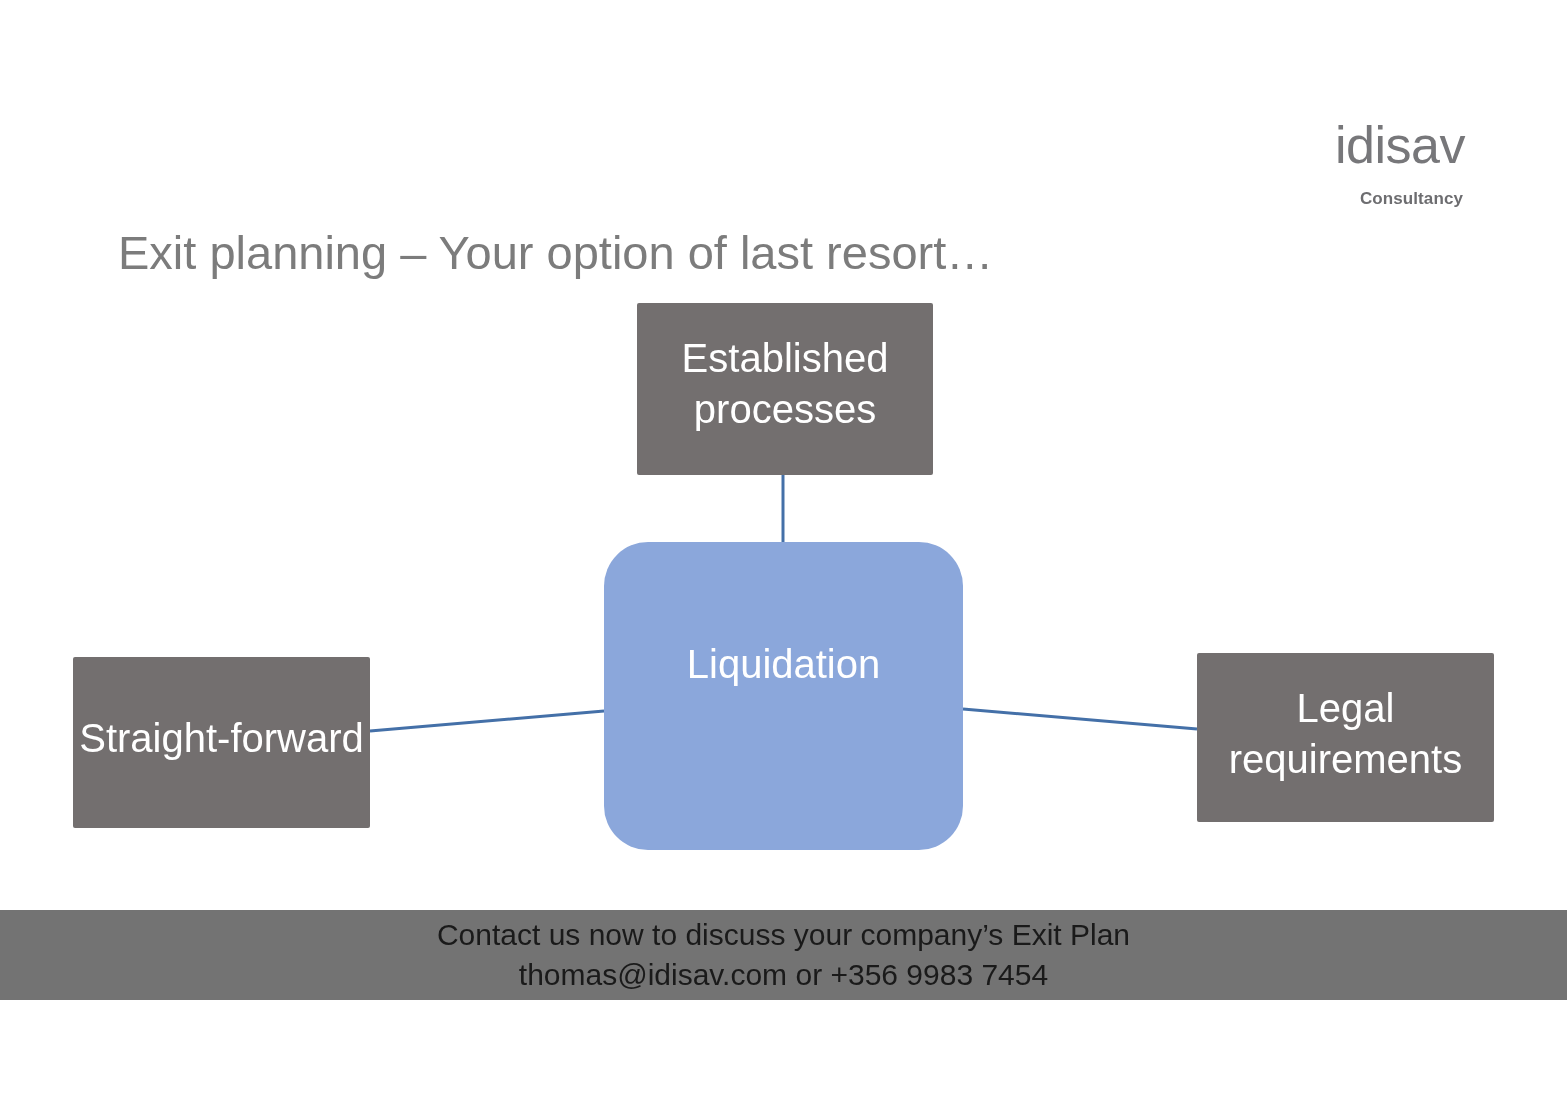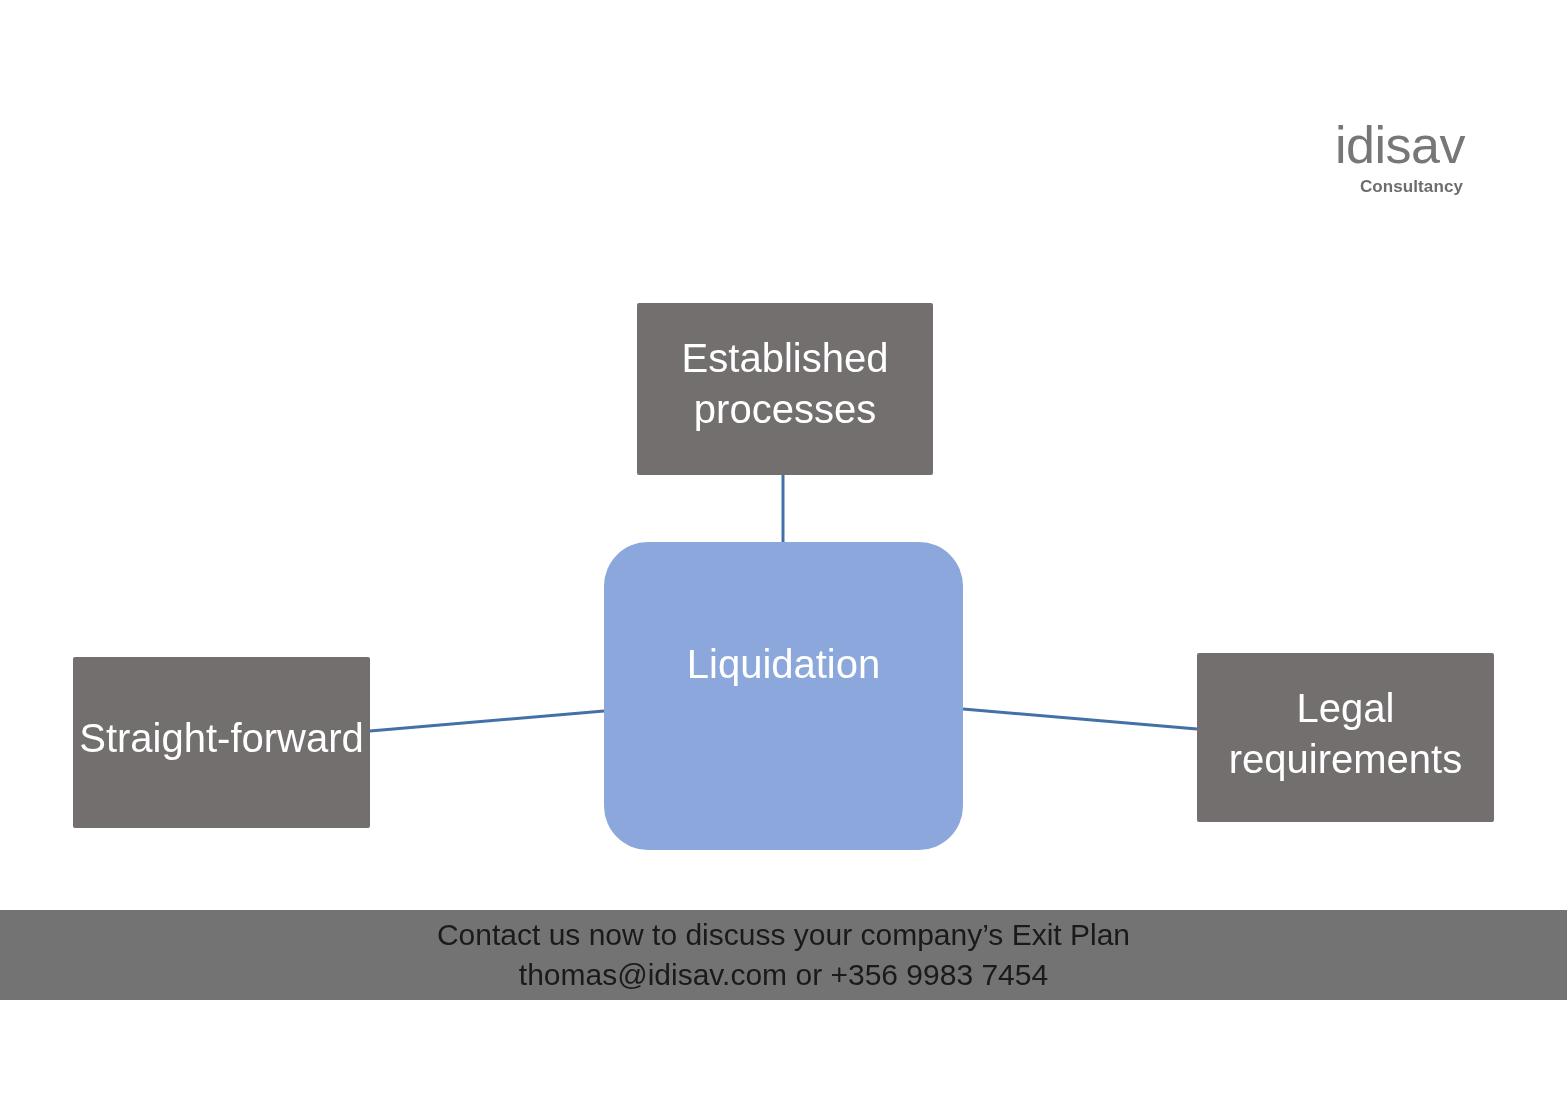--- a/index.html
+++ b/index.html
@@ -33,21 +33,21 @@
     letter-spacing: -0.5px;
     font-weight: 400;
     white-space: nowrap;
   }
   #logo-sub {
     font-size: 17px;
     line-height: 22px;
     color: #6d6d70;
     font-weight: 600;
     letter-spacing: 0.1px;
-    margin-top: 2px;
+    margin-top: 14px;
     padding-right: 2px;
     white-space: nowrap;
   }
 
   
   #title {
     position: absolute;
     left: 118px;
     top: 222px;
     font-size: 47px;
@@ -144,20 +144,21 @@
 </head>
 <body>
 
 <div id="slide">
 
   <div id="logo">
     <div id="logo-wordmark">idisav</div>
     <div id="logo-sub">Consultancy</div>
   </div>
 
+  <div id="title">Exit planning – Your option of last resort…</div>
 
   <svg id="connectors" viewBox="0 0 1567 1108" xmlns="http://www.w3.org/2000/svg">
     <line x1="783" y1="475" x2="783" y2="542" stroke="#4470a8" stroke-width="3"></line>
     <line x1="370" y1="731" x2="604" y2="711" stroke="#4470a8" stroke-width="3"></line>
     <line x1="963" y1="709" x2="1197" y2="729" stroke="#4470a8" stroke-width="3"></line>
   </svg>
 
   <div class="node node-satellite" id="node-top">
     <span>Established processes</span>
   </div>

